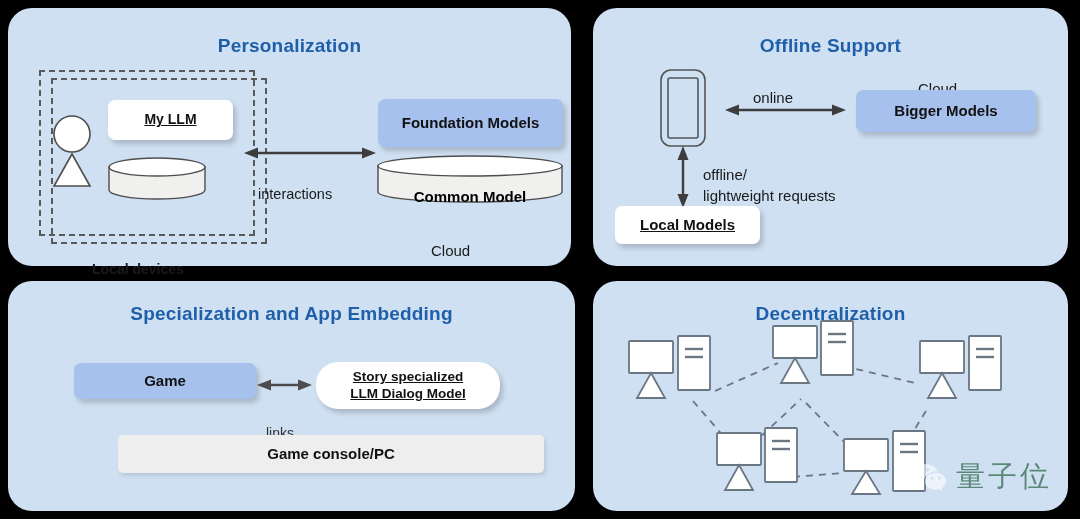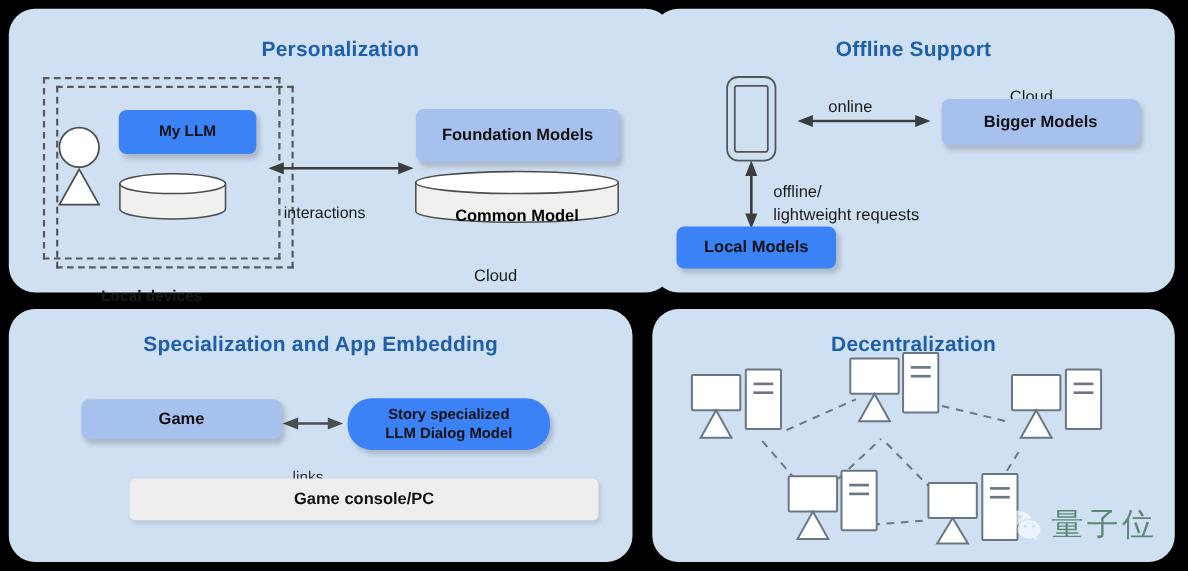--- a/index.html
+++ b/index.html
@@ -6,21 +6,21 @@
   body{
     width:1080px;height:519px;background:#000000;
     font-family:"Liberation Sans", sans-serif;
     overflow:hidden;position:relative;
   }
   .canvas{position:absolute;left:0;top:0;width:1080px;height:519px;}
 
   .panel{
     position:absolute;background:#cfe0f2;border-radius:24px;
   }
-  #panel-personalization{left:8px;top:8px;width:563px;height:258px;padding-left:40px;}
+  #panel-personalization{left:8px;top:8px;width:563px;height:258px;}
   #panel-offline{left:593px;top:8px;width:475px;height:258px;}
   #panel-specialization{left:8px;top:281px;width:567px;height:230px;}
   #panel-decentralization{left:593px;top:281px;width:475px;height:230px;}
 
   .panel-title{
     position:absolute;left:0;right:0;text-align:center;
     color:#1f5fa9;font-weight:bold;font-size:19px;letter-spacing:.2px;
   }
   #panel-personalization .panel-title{top:27px;}
   #panel-offline .panel-title{top:27px;}
@@ -28,21 +28,21 @@
   #panel-decentralization .panel-title{top:22px;}
 
   
   .node{
     position:absolute;border-radius:7px;
     display:flex;align-items:center;justify-content:center;
     text-align:center;font-weight:bold;color:#111111;
     box-shadow:3px 4px 5px rgba(0,0,0,0.18);
     line-height:1.22;
   }
-  .node.green{background:#3b82f6;}
+  .node.green{background:#ffffff;text-decoration:underline;}
   .node.blue{background:#a7c1ee;}
   .node.grey{background:#eeeeee;box-shadow:2px 3px 4px rgba(0,0,0,0.10);}
 
   
   .dashed-box{
     position:absolute;border:2px dashed #595959;background:transparent;
   }
 
   .plain-label{
     position:absolute;color:#1a1a1a;font-size:14.5px;white-space:pre-line;

